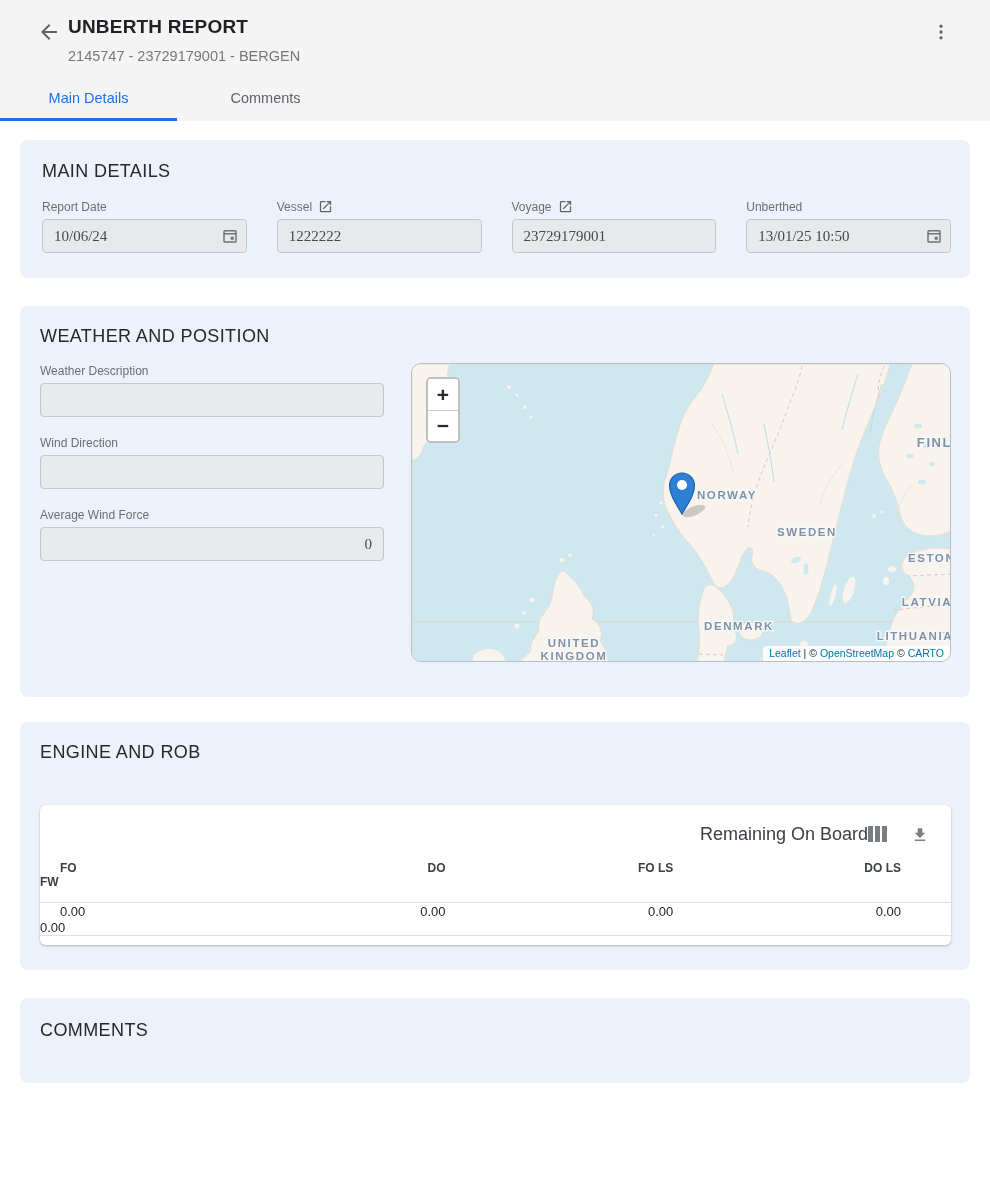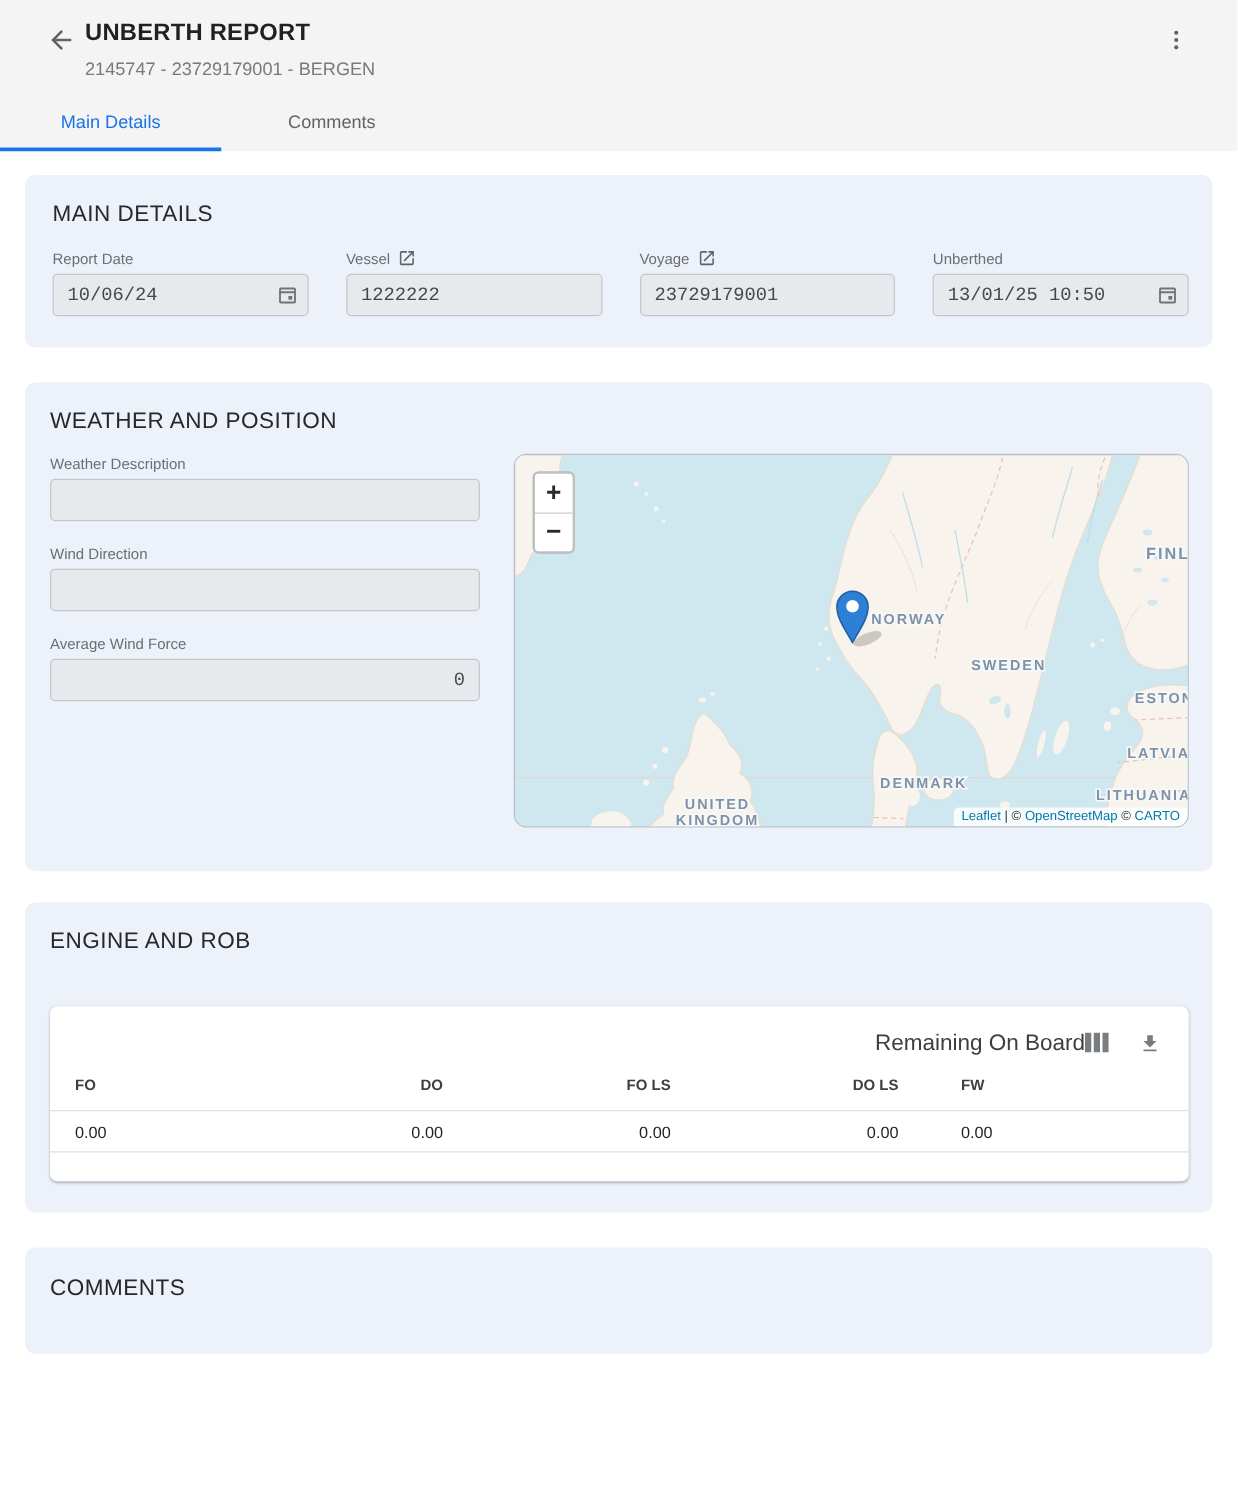--- a/index.html
+++ b/index.html
@@ -27,21 +27,21 @@
   .card h2 { font-size:18px; font-weight:500; color:#26282b; letter-spacing:.4px; }
 
   .card-main { margin-top:19px; height:138px; padding:21px 19px 0 22px; }
   .card-main h2 { margin-bottom:17px; }
   .fields-row { display:flex; gap:30px; }
   .field { flex:1; }
   .field-label { font-size:12px; color:#6b6f74; margin-bottom:5px; height:15px;
     display:flex; align-items:center; gap:6px; }
   .input-wrap { position:relative; }
   .tf { width:100%; height:34px; background:#e7e9ed; border:1px solid #c3c7ce; border-radius:4px;
-    padding:0 32px 0 11px; font-size:15px; color:#45484e; font-family:Liberation Mono, monospace; }
+    padding:0 32px 0 11px; font-size:15px; color:#45484e; font-family:Liberation Serif, serif; }
   .tf.no-icon { padding-right:11px; }
   .tf.num { text-align:right; }
   .input-icon { position:absolute; right:8px; top:8px; }
 
   .card-weather { margin-top:28px; height:391px; padding:20px 19px 0 20px; }
   .card-weather h2 { margin-bottom:16px; }
   .weather-row { display:flex; }
   .weather-left { width:344px; margin-right:27px; }
   .weather-left .field { margin-bottom:18px; }
 
@@ -64,21 +64,21 @@
   
   .card-engine { margin-top:25px; height:248px; padding:20px 19px 0 20px; }
   .card-engine h2 { margin-bottom:42px; }
   .rob-card { background:#ffffff; border-radius:6px; height:140px;
     box-shadow:0 1px 2px rgba(60,64,67,.25), 0 1px 3px rgba(60,64,67,.12); }
   .rob-head { display:flex; justify-content:flex-end; align-items:center;
     padding:19px 22px 16px 20px;margin-top:37px; }
   .rob-title { font-size:18px; color:#3b3e42; }
   .rob-icons { display:flex; gap:24px; align-items:center; }
   .icon-btn { border:none; background:transparent; cursor:pointer; padding:0; height:18px; }
-  .t-row { display:grid; grid-template-columns:repeat(5,1fr); align-items:center; }
+  .t-row { display:grid; grid-template-columns:repeat(4,1fr); align-items:center; }
   .t-head { padding-bottom:13px; border-bottom:1px solid #e0e0e0; }
   .t-body { height:33px; border-bottom:1px solid #e0e0e0; }
   .cell { font-size:13px; color:#1f2023; }
   .t-head .cell { font-size:12px; font-weight:700; color:#3c4043; }
   .cell:nth-child(1) { padding-left:20px; }
   .cell:nth-child(2), .cell:nth-child(3), .cell:nth-child(4) { text-align:right; padding-right:50px; }
   .cell:nth-child(5) { text-align:left; }
 
   .card-comments { margin-top:28px; height:85px; padding:22px 20px; }
 </style>

